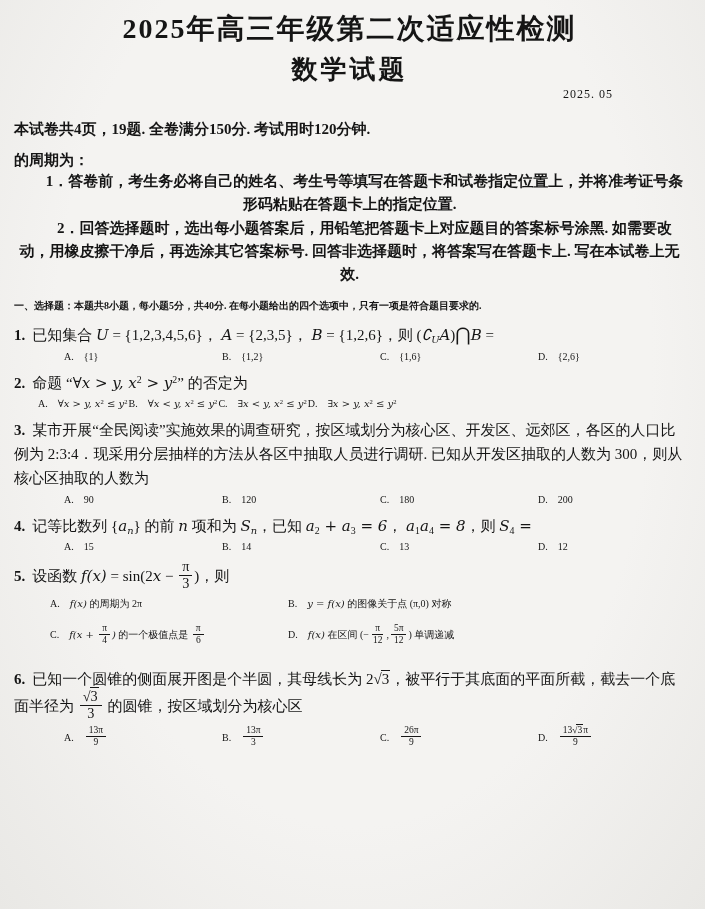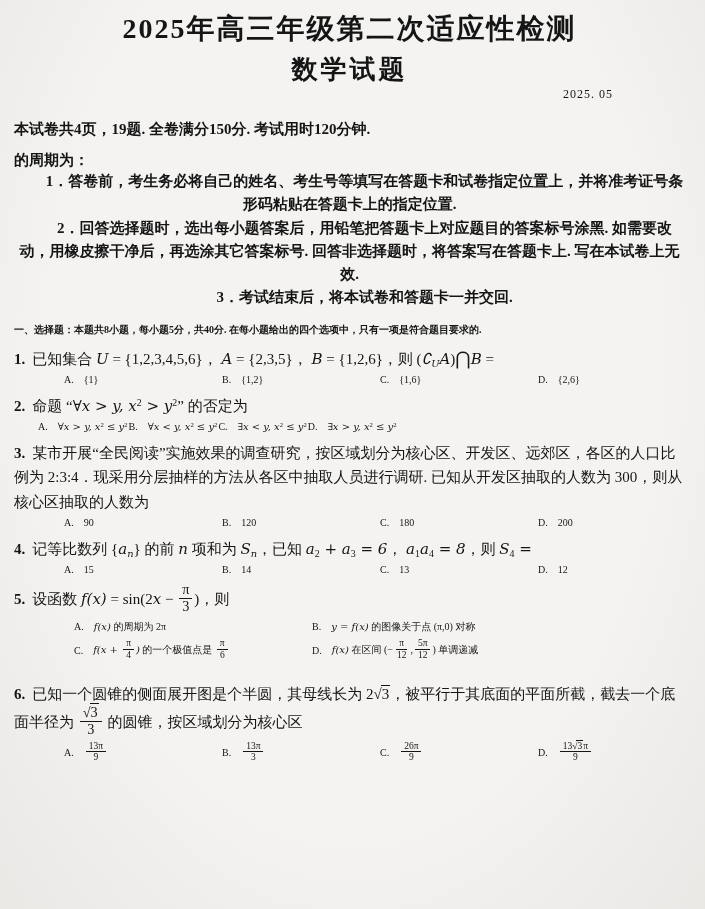--- a/index.html
+++ b/index.html
@@ -26,21 +26,21 @@
 
   #questions { margin-top:2px; }
   .q { font-size:15px; line-height:1.62; margin-top:9px; }
   .q .stem { display:inline; }
   .qno { font-weight:700; margin-right:7px; }
   .q6 { margin-top:20px; }
 
   .opts { font-size:10px; margin-top:3px; }
   .opts-normal { display:grid; grid-template-columns:158px 158px 158px auto; margin-left:50px; }
   .opts-tight  { display:flex; gap:1px; margin-left:24px; }
-  .opts-two    { display:grid; grid-template-columns:238px auto; row-gap:6px; margin-left:60px; }
+  .opts-two    { display:grid; grid-template-columns:238px auto; row-gap:14px; margin-left:36px; }
   .opt { white-space:nowrap; }
   .olabel { margin-right:10px; }
 
   .cn { font-style:normal; }
   .mi { font-style:italic; font-family:"DejaVu Serif","Liberation Serif",serif; }
   .bigop { font-size:1.25em; line-height:1; vertical-align:-0.05em; }
   .scr sup, .scr sub { font-size:0.66em; line-height:0; }
   .scr sup { vertical-align:0.5em; }
   .scr sub { vertical-align:-0.28em; }
   .frac { display:inline-flex; flex-direction:column; align-items:center;
@@ -60,21 +60,20 @@
   <div class="h-sub-row">
     <span class="h-sub">数学试题</span>
     <span class="h-date">2025. 05</span>
   </div>
   <div class="meta">本试卷共4页，19题. 全卷满分150分. 考试用时120分钟.</div>
 
   <div class="notice-title">的周期为：</div>
   <div class="notice">
     <p>1．答卷前，考生务必将自己的姓名、考生号等填写在答题卡和试卷指定位置上，并将准考证号条形码粘贴在答题卡上的指定位置.</p>
     <p>2．回答选择题时，选出每小题答案后，用铅笔把答题卡上对应题目的答案标号涂黑. 如需要改动，用橡皮擦干净后，再选涂其它答案标号. 回答非选择题时，将答案写在答题卡上. 写在本试卷上无效.</p>
-    <p>3．考试结束后，将本试卷和答题卡一并交回.</p>
   </div>
 
   <div class="sec-head">一、选择题：本题共8小题，每小题5分，共40分. 在每小题给出的四个选项中，只有一项是符合题目要求的.</div>
 
   <div id="questions">
       <div class="q"><span class="qno">1.</span><span class="stem"><span class="cn">已知集合 </span><span class="mi">U</span><span class="cn"> = {1,2,3,4,5,6}， </span><span class="mi">A</span><span class="cn"> = {2,3,5}， </span><span class="mi">B</span><span class="cn"> = {1,2,6}，则 (</span><span class="scr"><span class="mi">∁</span><sub class="mi">U</sub></span><span class="mi">A</span><span class="cn">)</span><span class="bigop">⋂</span><span class="mi">B</span><span class="cn"> =</span></span></div>
       <div class="opts opts-normal">
         <span class="opt"><span class="olabel">A.</span><span class="cn">{1}</span></span>
         <span class="opt"><span class="olabel">B.</span><span class="cn">{1,2}</span></span>
         <span class="opt"><span class="olabel">C.</span><span class="cn">{1,6}</span></span>

